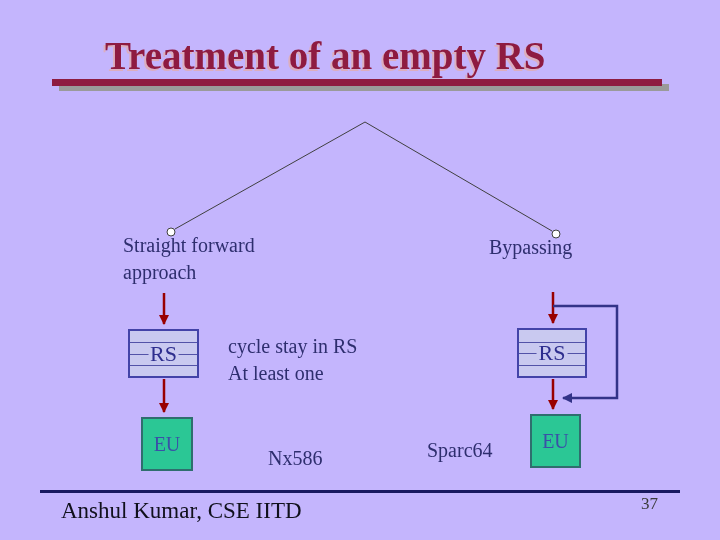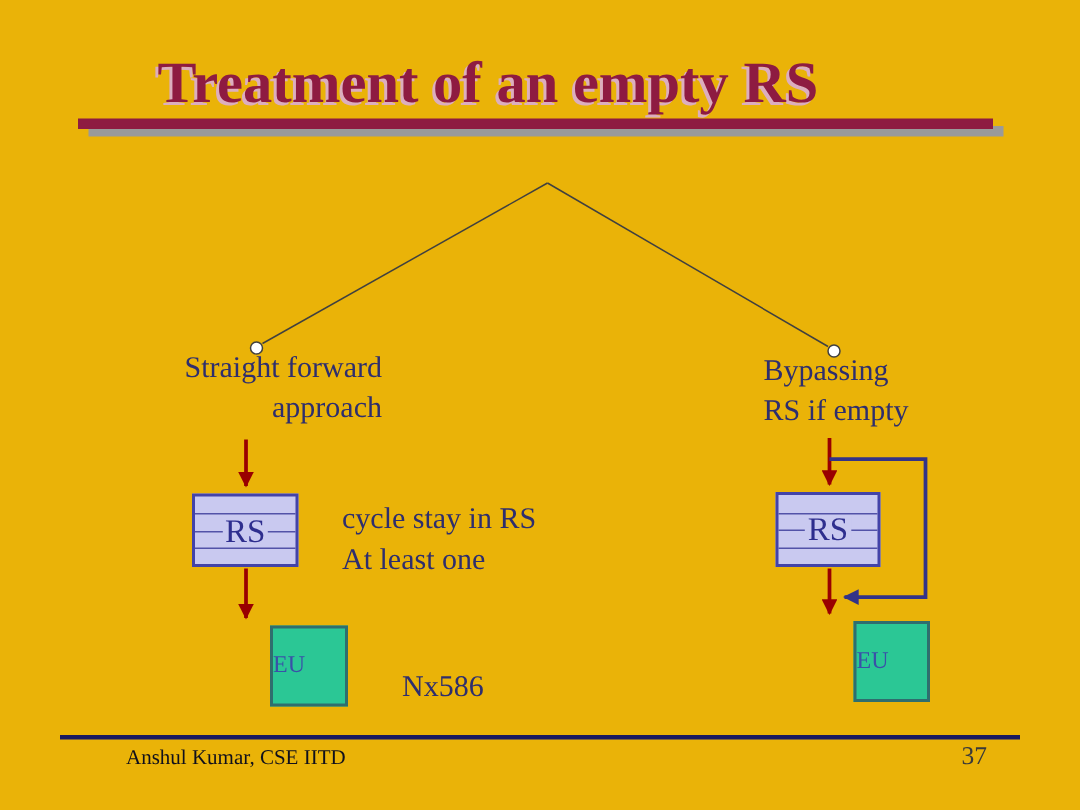--- a/index.html
+++ b/index.html
@@ -1,19 +1,19 @@
 <!DOCTYPE html>
 <html><head>
 <meta charset="utf-8">
 <style>
   html,body{margin:0;padding:0;background:#ffffff;}
   .slide{
     position:relative;
     width:720px;height:540px;
-    background:#eab308;
+    background:#c4b5fd;
     overflow:hidden;
     font-family:"Liberation Serif","DejaVu Serif",serif;
   }
   
   .title{
     position:absolute;left:105px;top:33px;
     font-size:39px;font-weight:bold;
     color:#8E1B41;
     text-shadow:-2px 2px 0 #DCAEBE;
     letter-spacing:0px;
@@ -27,22 +27,22 @@
   }
   
   .wires{position:absolute;left:0;top:0;width:720px;height:540px;z-index:2;pointer-events:none;}
   
   .lbl{
     position:absolute;z-index:1;
     color:#2E2E6E;
     font-size:20px;line-height:27px;
   }
   .lbl span{display:block;}
-  .branch-left{left:123px;top:232px;text-align:right;}
-  .branch-right{left:509px;top:234px;}
+  .branch-left{left:123px;top:232px;}
+  .branch-right{left:489px;top:234px;}
   .note{left:228px;top:333px;}
   .ex-left{left:230px;top:445px;margin-left:38px;}
   .ex-right{left:427px;top:437px;}
   
   .rs-box{
     position:absolute;z-index:3;
     background:#C9C9F0;
     border:2px solid #4343A8;
     box-sizing:border-box;
   }
@@ -55,33 +55,33 @@
     padding:0 2px;line-height:18px;
     font-size:22px;color:#2E2E8E;
   }
   .rs-left{left:128px;top:329px;width:71px;height:49px;}
   .rs-right{left:517px;top:328px;width:70px;height:50px;}
   .eu-box{
     position:absolute;z-index:3;
     background:#2BC795;
     border:2px solid #2F6E6E;
     box-sizing:border-box;
-    display:flex;align-items:center;justify-content:flex-start;
-    font-size:16px;color:#3A50A8;margin-left:39px;
+    display:flex;align-items:center;justify-content:center;
+    font-size:20px;color:#3A50A8;
   }
   .eu-left{left:141px;top:417px;width:52px;height:54px;}
   .eu-right{left:530px;top:414px;width:51px;height:54px;}
   
   .footer-rule{
     position:absolute;left:40px;top:490px;
     width:640px;height:3px;background:#191960;z-index:5;
   }
   .footer-author{
-    position:absolute;left:84px;top:498px;z-index:5;
-    font-size:14px;color:#10101C;
+    position:absolute;left:61px;top:498px;z-index:5;
+    font-size:23px;color:#10101C;
   }
   .page-number{
     position:absolute;left:641px;top:494px;z-index:5;
     font-size:17px;color:#3A3A3A;
   }
 </style>
 </head>
 <body>
 
 <div class="slide">
@@ -112,21 +112,20 @@
 
     <polyline points="553,306 617,306 617,398 563,398" fill="none" stroke="#333388" stroke-width="2.5" marker-end="url(#arr-navy)"></polyline>
   </svg>
 
   <div class="lbl branch-left">
     <span>Straight forward</span>
     <span>approach</span>
   </div>
   <div class="lbl branch-right">
     <span>Bypassing</span>
-    <span>RS if empty</span>
   </div>
 
   <div class="rs-box rs-left">
     <div class="rline l1"></div>
     <div class="rline l2"></div>
     <div class="rline l3"></div>
     <span class="box-label">RS</span>
   </div>
   <div class="eu-box eu-left">
     <span>EU</span>
@@ -143,19 +142,20 @@
   </div>
 
   <div class="lbl note">
     <span>cycle stay in RS</span>
     <span>At least one</span>
   </div>
   <div class="lbl ex-left">
     <span>Nx586</span>
   </div>
   <div class="lbl ex-right">
+    <span>Sparc64</span>
   </div>
 
   <div class="footer-rule"></div>
   <div class="footer-author">Anshul Kumar, CSE IITD</div>
   <div class="page-number">37</div>
 
 </div>
 
 </body></html>

